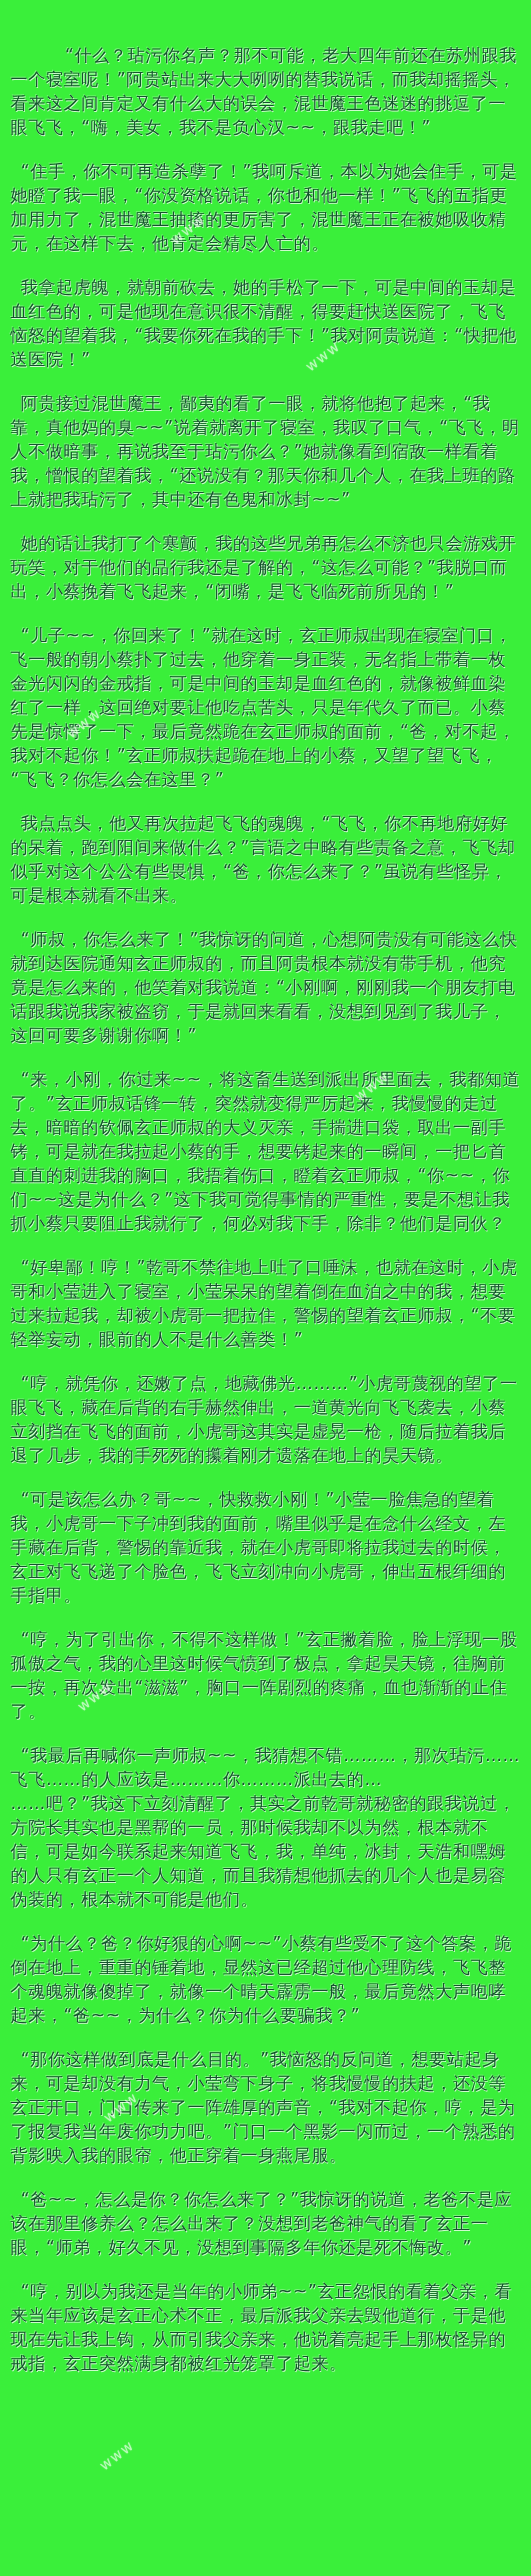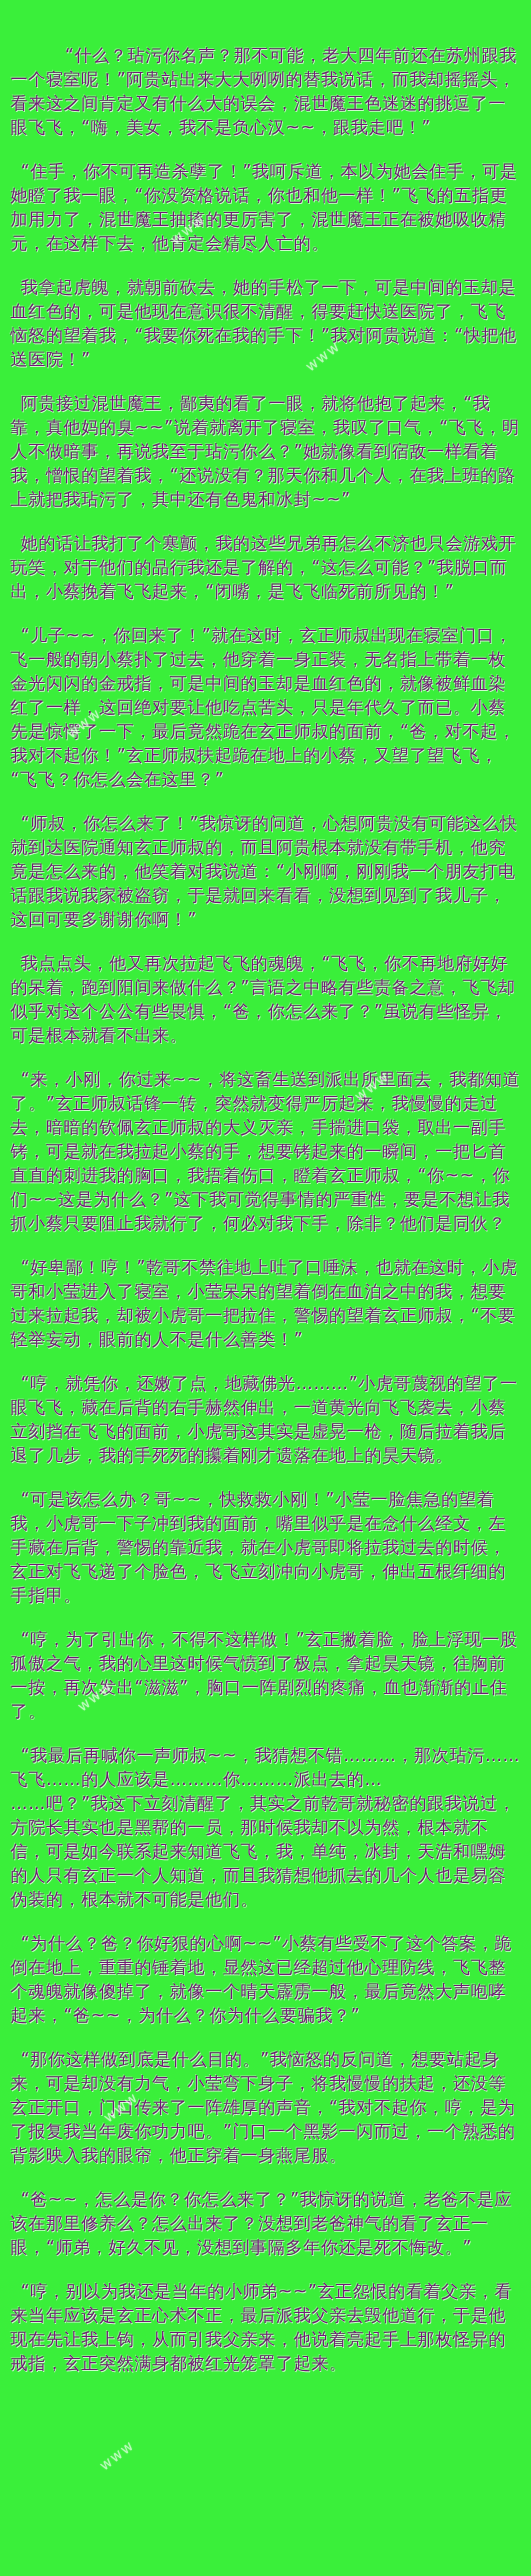--- a/index.html
+++ b/index.html
@@ -16,21 +16,21 @@
   }
   .page {
     position: relative;
     width: 531px;
     height: 2576px;
     box-sizing: border-box;
     padding: 43px 10.5px 22.5px 10.5px;
   }
   .para {
     margin: 0 0 20px 0;
-    color: #701a75;
+    color: #14532d;
     font-size: 17px;
     line-height: 24px;
     letter-spacing: 0.7px;
     text-indent: 0.6em;
     white-space: pre-wrap;
     word-break: break-all;
     
     text-shadow: 0.7px 0.7px 0 rgba(255,255,255,0.75), -0.7px -0.7px 0 rgba(240,255,240,0.35);
   }
   .para.first {
@@ -59,22 +59,22 @@
   <span class="watermark" style="left:75px; top:1688px;">www</span>
   <span class="watermark" style="left:101px; top:2099px;">www</span>
   <span class="watermark" style="left:97px; top:2447px;">www</span>
 
   <p class="para first">“什么？玷污你名声？那不可能，老大四年前还在苏州跟我一个寝室呢！”阿贵站出来大大咧咧的替我说话，而我却摇摇头，看来这之间肯定又有什么大的误会，混世魔王色迷迷的挑逗了一眼飞飞，“嗨，美女，我不是负心汉~~，跟我走吧！”</p>
   <p class="para">“住手，你不可再造杀孽了！”我呵斥道，本以为她会住手，可是她瞪了我一眼，“你没资格说话，你也和他一样！”飞飞的五指更加用力了，混世魔王抽搐的更厉害了，混世魔王正在被她吸收精元，在这样下去，他肯定会精尽人亡的。</p>
   <p class="para">我拿起虎魄，就朝前砍去，她的手松了一下，可是中间的玉却是血红色的，可是他现在意识很不清醒，得要赶快送医院了，飞飞恼怒的望着我，“我要你死在我的手下！”我对阿贵说道：“快把他送医院！”</p>
   <p class="para">阿贵接过混世魔王，鄙夷的看了一眼，就将他抱了起来，“我靠，真他妈的臭~~”说着就离开了寝室，我叹了口气，“飞飞，明人不做暗事，再说我至于玷污你么？”她就像看到宿敌一样看着我，憎恨的望着我，“还说没有？那天你和几个人，在我上班的路上就把我玷污了，其中还有色鬼和冰封~~”</p>
   <p class="para">她的话让我打了个寒颤，我的这些兄弟再怎么不济也只会游戏开玩笑，对于他们的品行我还是了解的，“这怎么可能？”我脱口而出，小蔡挽着飞飞起来，“闭嘴，是飞飞临死前所见的！”</p>
   <p class="para">“儿子~~，你回来了！”就在这时，玄正师叔出现在寝室门口，飞一般的朝小蔡扑了过去，他穿着一身正装，无名指上带着一枚金光闪闪的金戒指，可是中间的玉却是血红色的，就像被鲜血染红了一样，这回绝对要让他吃点苦头，只是年代久了而已。小蔡先是惊愕了一下，最后竟然跪在玄正师叔的面前，“爸，对不起，我对不起你！”玄正师叔扶起跪在地上的小蔡，又望了望飞飞，“飞飞？你怎么会在这里？”</p>
+  <p class="para">我点点头，他又再次拉起飞飞的魂魄，“飞飞，你不再地府好好的呆着，跑到阳间来做什么？”言语之中略有些责备之意，飞飞却似乎对这个公公有些畏惧，“爸，你怎么来了？”虽说有些怪异，可是根本就看不出来。</p>
   <p class="para">“师叔，你怎么来了！”我惊讶的问道，心想阿贵没有可能这么快就到达医院通知玄正师叔的，而且阿贵根本就没有带手机，他究竟是怎么来的，他笑着对我说道：“小刚啊，刚刚我一个朋友打电话跟我说我家被盗窃，于是就回来看看，没想到见到了我儿子，这回可要多谢谢你啊！”</p>
-  <p class="para">我点点头，他又再次拉起飞飞的魂魄，“飞飞，你不再地府好好的呆着，跑到阳间来做什么？”言语之中略有些责备之意，飞飞却似乎对这个公公有些畏惧，“爸，你怎么来了？”虽说有些怪异，可是根本就看不出来。</p>
   <p class="para">“来，小刚，你过来~~，将这畜生送到派出所里面去，我都知道了。”玄正师叔话锋一转，突然就变得严厉起来，我慢慢的走过去，暗暗的钦佩玄正师叔的大义灭亲，手揣进口袋，取出一副手铐，可是就在我拉起小蔡的手，想要铐起来的一瞬间，一把匕首直直的刺进我的胸口，我捂着伤口，瞪着玄正师叔，“你~~，你们~~这是为什么？”这下我可觉得事情的严重性，要是不想让我抓小蔡只要阻止我就行了，何必对我下手，除非？他们是同伙？</p>
   <p class="para">“好卑鄙！哼！”乾哥不禁往地上吐了口唾沫，也就在这时，小虎哥和小莹进入了寝室，小莹呆呆的望着倒在血泊之中的我，想要过来拉起我，却被小虎哥一把拉住，警惕的望着玄正师叔，“不要轻举妄动，眼前的人不是什么善类！”</p>
   <p class="para">“哼，就凭你，还嫩了点，地藏佛光………”小虎哥蔑视的望了一眼飞飞，藏在后背的右手赫然伸出，一道黄光向飞飞袭去，小蔡立刻挡在飞飞的面前，小虎哥这其实是虚晃一枪，随后拉着我后退了几步，我的手死死的攥着刚才遗落在地上的昊天镜。</p>
   <p class="para">“可是该怎么办？哥~~，快救救小刚！”小莹一脸焦急的望着我，小虎哥一下子冲到我的面前，嘴里似乎是在念什么经文，左手藏在后背，警惕的靠近我，就在小虎哥即将拉我过去的时候，玄正对飞飞递了个脸色，飞飞立刻冲向小虎哥，伸出五根纤细的手指甲。</p>
   <p class="para">“哼，为了引出你，不得不这样做！”玄正撇着脸，脸上浮现一股孤傲之气，我的心里这时候气愤到了极点，拿起昊天镜，往胸前一按，再次发出“滋滋”，胸口一阵剧烈的疼痛，血也渐渐的止住了。</p>
   <p class="para">“我最后再喊你一声师叔~~，我猜想不错………，那次玷污……飞飞……的人应该是………你………派出去的…
 ……吧？”我这下立刻清醒了，其实之前乾哥就秘密的跟我说过，方院长其实也是黑帮的一员，那时候我却不以为然，根本就不信，可是如今联系起来知道飞飞，我，单纯，冰封，天浩和嘿姆的人只有玄正一个人知道，而且我猜想他抓去的几个人也是易容伪装的，根本就不可能是他们。</p>
   <p class="para">“为什么？爸？你好狠的心啊~~”小蔡有些受不了这个答案，跪倒在地上，重重的锤着地，显然这已经超过他心理防线，飞飞整个魂魄就像傻掉了，就像一个晴天霹雳一般，最后竟然大声咆哮起来，“爸~~，为什么？你为什么要骗我？”</p>
   <p class="para">“那你这样做到底是什么目的。”我恼怒的反问道，想要站起身来，可是却没有力气，小莹弯下身子，将我慢慢的扶起，还没等玄正开口，门口传来了一阵雄厚的声音，“我对不起你，哼，是为了报复我当年废你功力吧。”门口一个黑影一闪而过，一个熟悉的背影映入我的眼帘，他正穿着一身燕尾服。</p>
   <p class="para">“爸~~，怎么是你？你怎么来了？”我惊讶的说道，老爸不是应该在那里修养么？怎么出来了？没想到老爸神气的看了玄正一眼，“师弟，好久不见，没想到事隔多年你还是死不悔改。”</p>

